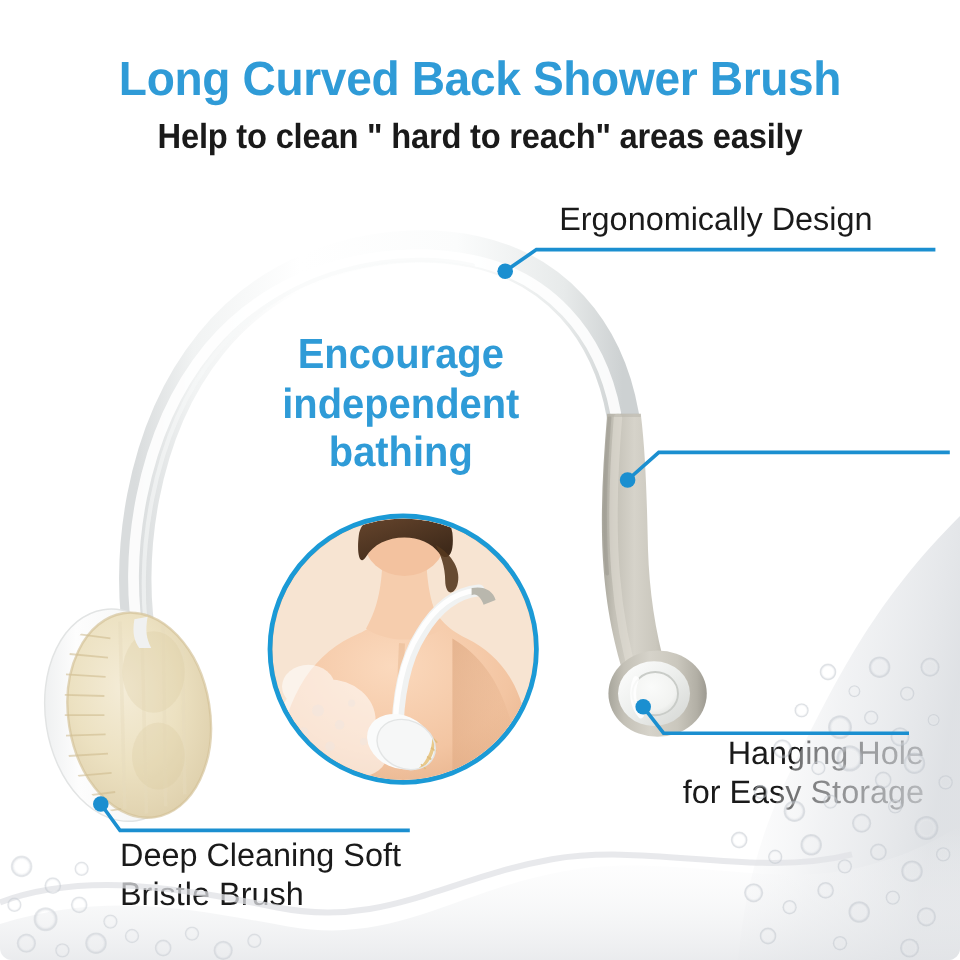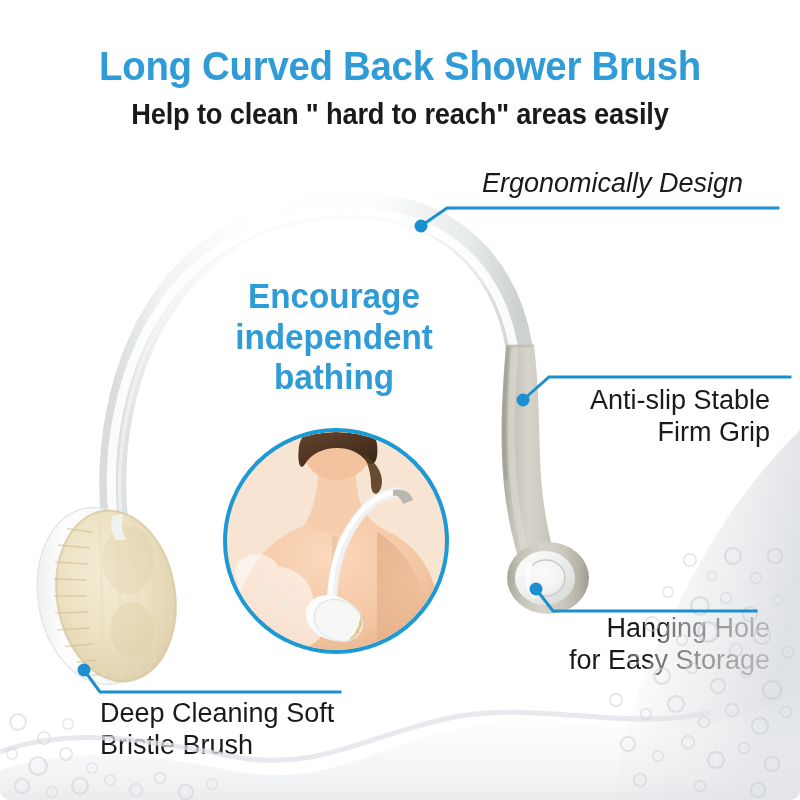--- a/index.html
+++ b/index.html
@@ -46,21 +46,21 @@
 
   
   .callout{
     position:absolute;
     font-family:"Liberation Sans", sans-serif;
     font-weight:normal;
     font-size:27px;line-height:1.18;
     color:#1a1a1a;
     white-space:pre-line;
   }
-  .cal-ergo{left:482px;top:168px;text-align:left;font-style:italic;}
+  .cal-ergo{left:466px;top:168px;text-align:left;}
   .cal-grip{left:470px;top:385px;width:300px;text-align:right;}
   .cal-hang{left:470px;top:613px;width:300px;text-align:right;}
   .cal-brush{left:100px;top:698px;text-align:left;}
 
   
   .ovl{position:absolute;left:0;top:0;width:800px;height:800px;pointer-events:none;}
   .ovl.behind{z-index:1;}
   .ovl.front{z-index:6;}
 
   
@@ -403,22 +403,20 @@
     <g fill="#1b8fd0">
       <circle cx="421" cy="226" r="6.5"></circle>
       <circle cx="523" cy="400" r="6.5"></circle>
       <circle cx="536" cy="589" r="6.5"></circle>
       <circle cx="84" cy="670" r="6.5"></circle>
     </g>
   </svg>
 
   <div class="callout cal-ergo">Ergonomically Design</div>
 
-  <div class="callout cal-grip">Anti-slip Stable
-Firm Grip</div>
 
   <div class="callout cal-hang">Hanging Hole
 for Easy Storage</div>
 
   <div class="callout cal-brush">Deep Cleaning Soft
 Bristle Brush</div>
 
 </div>
 
 </body></html>

